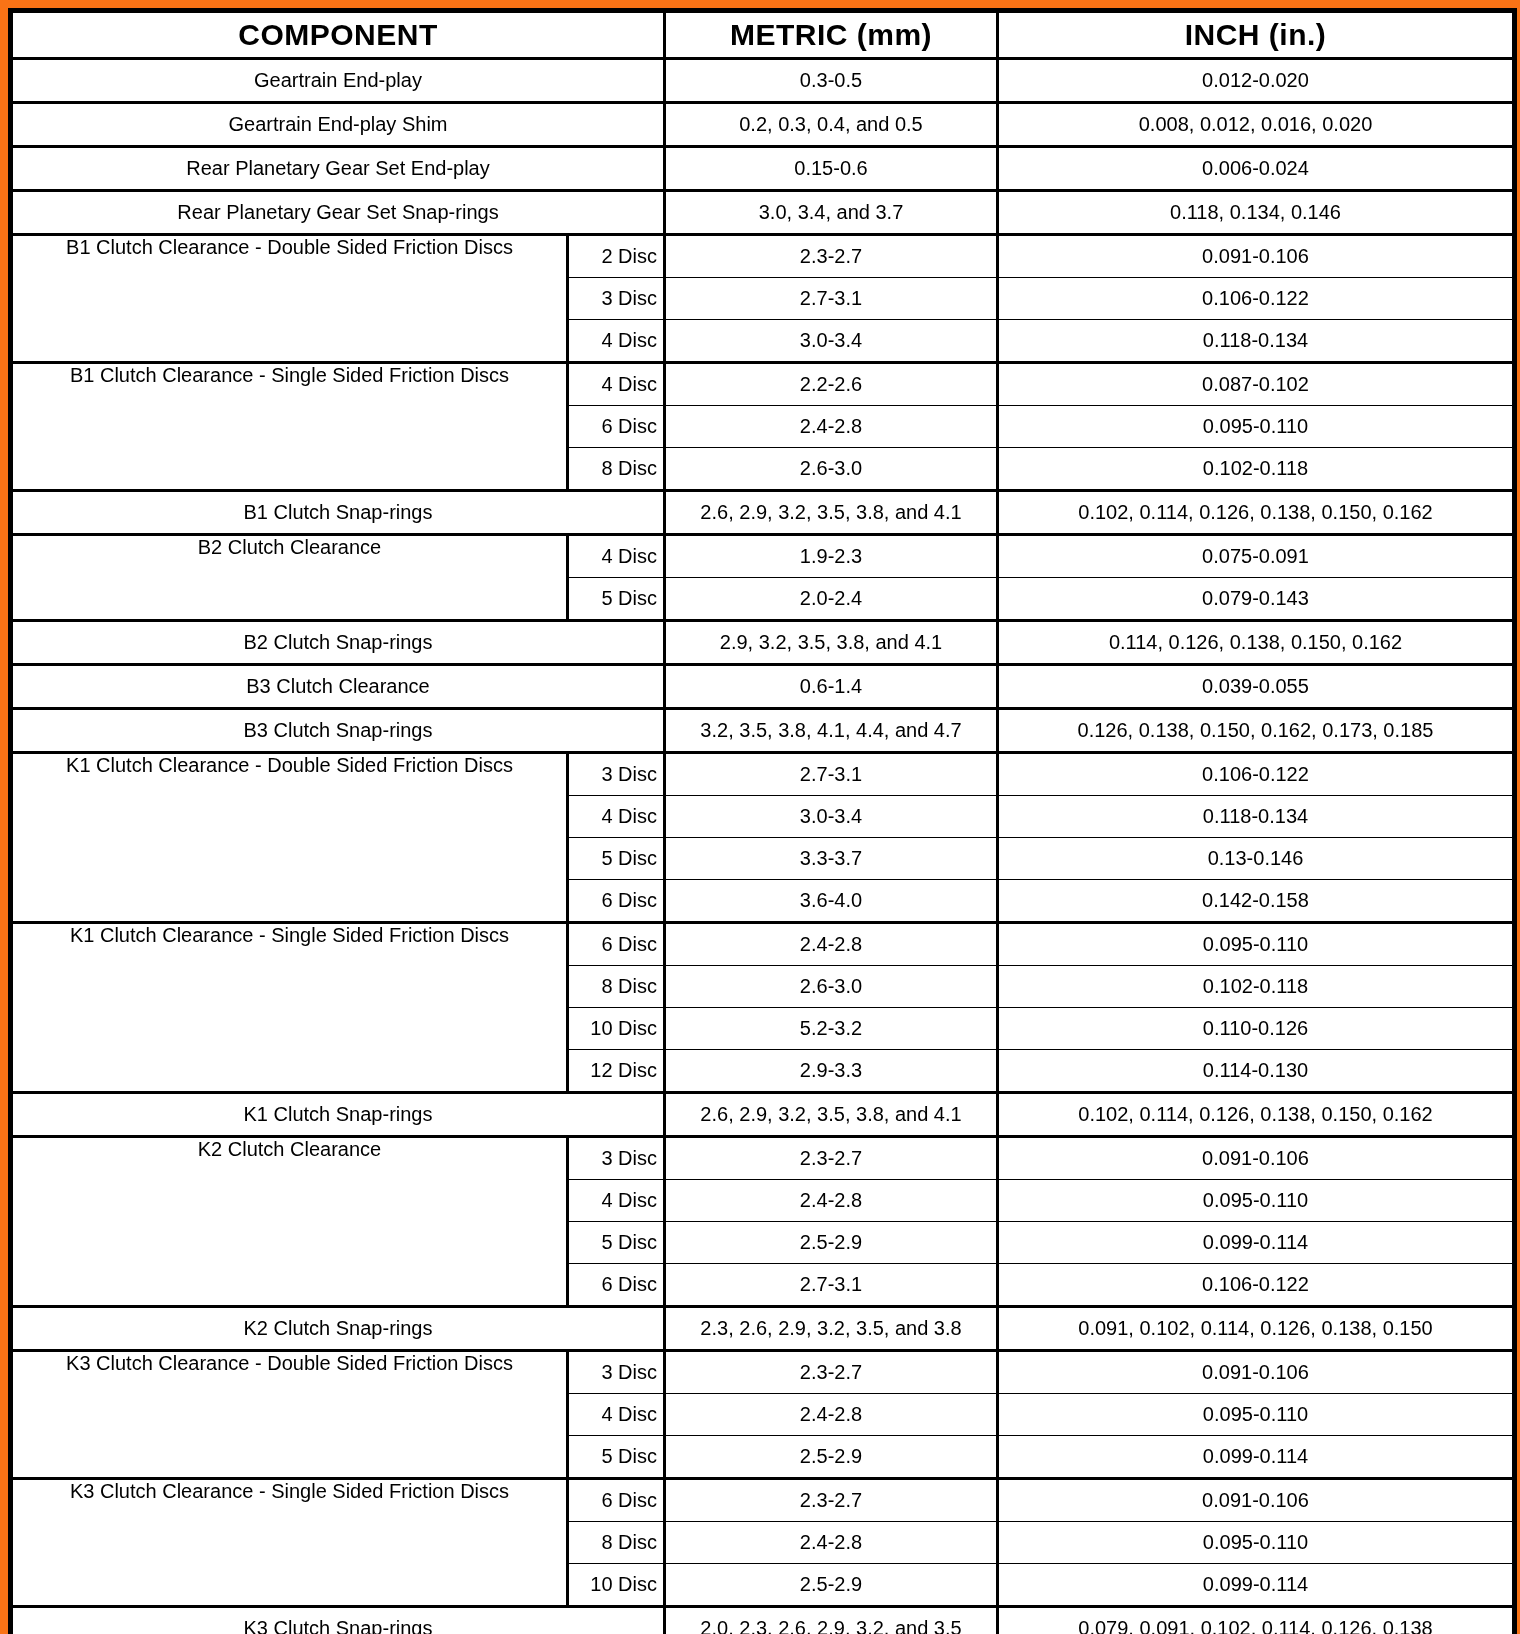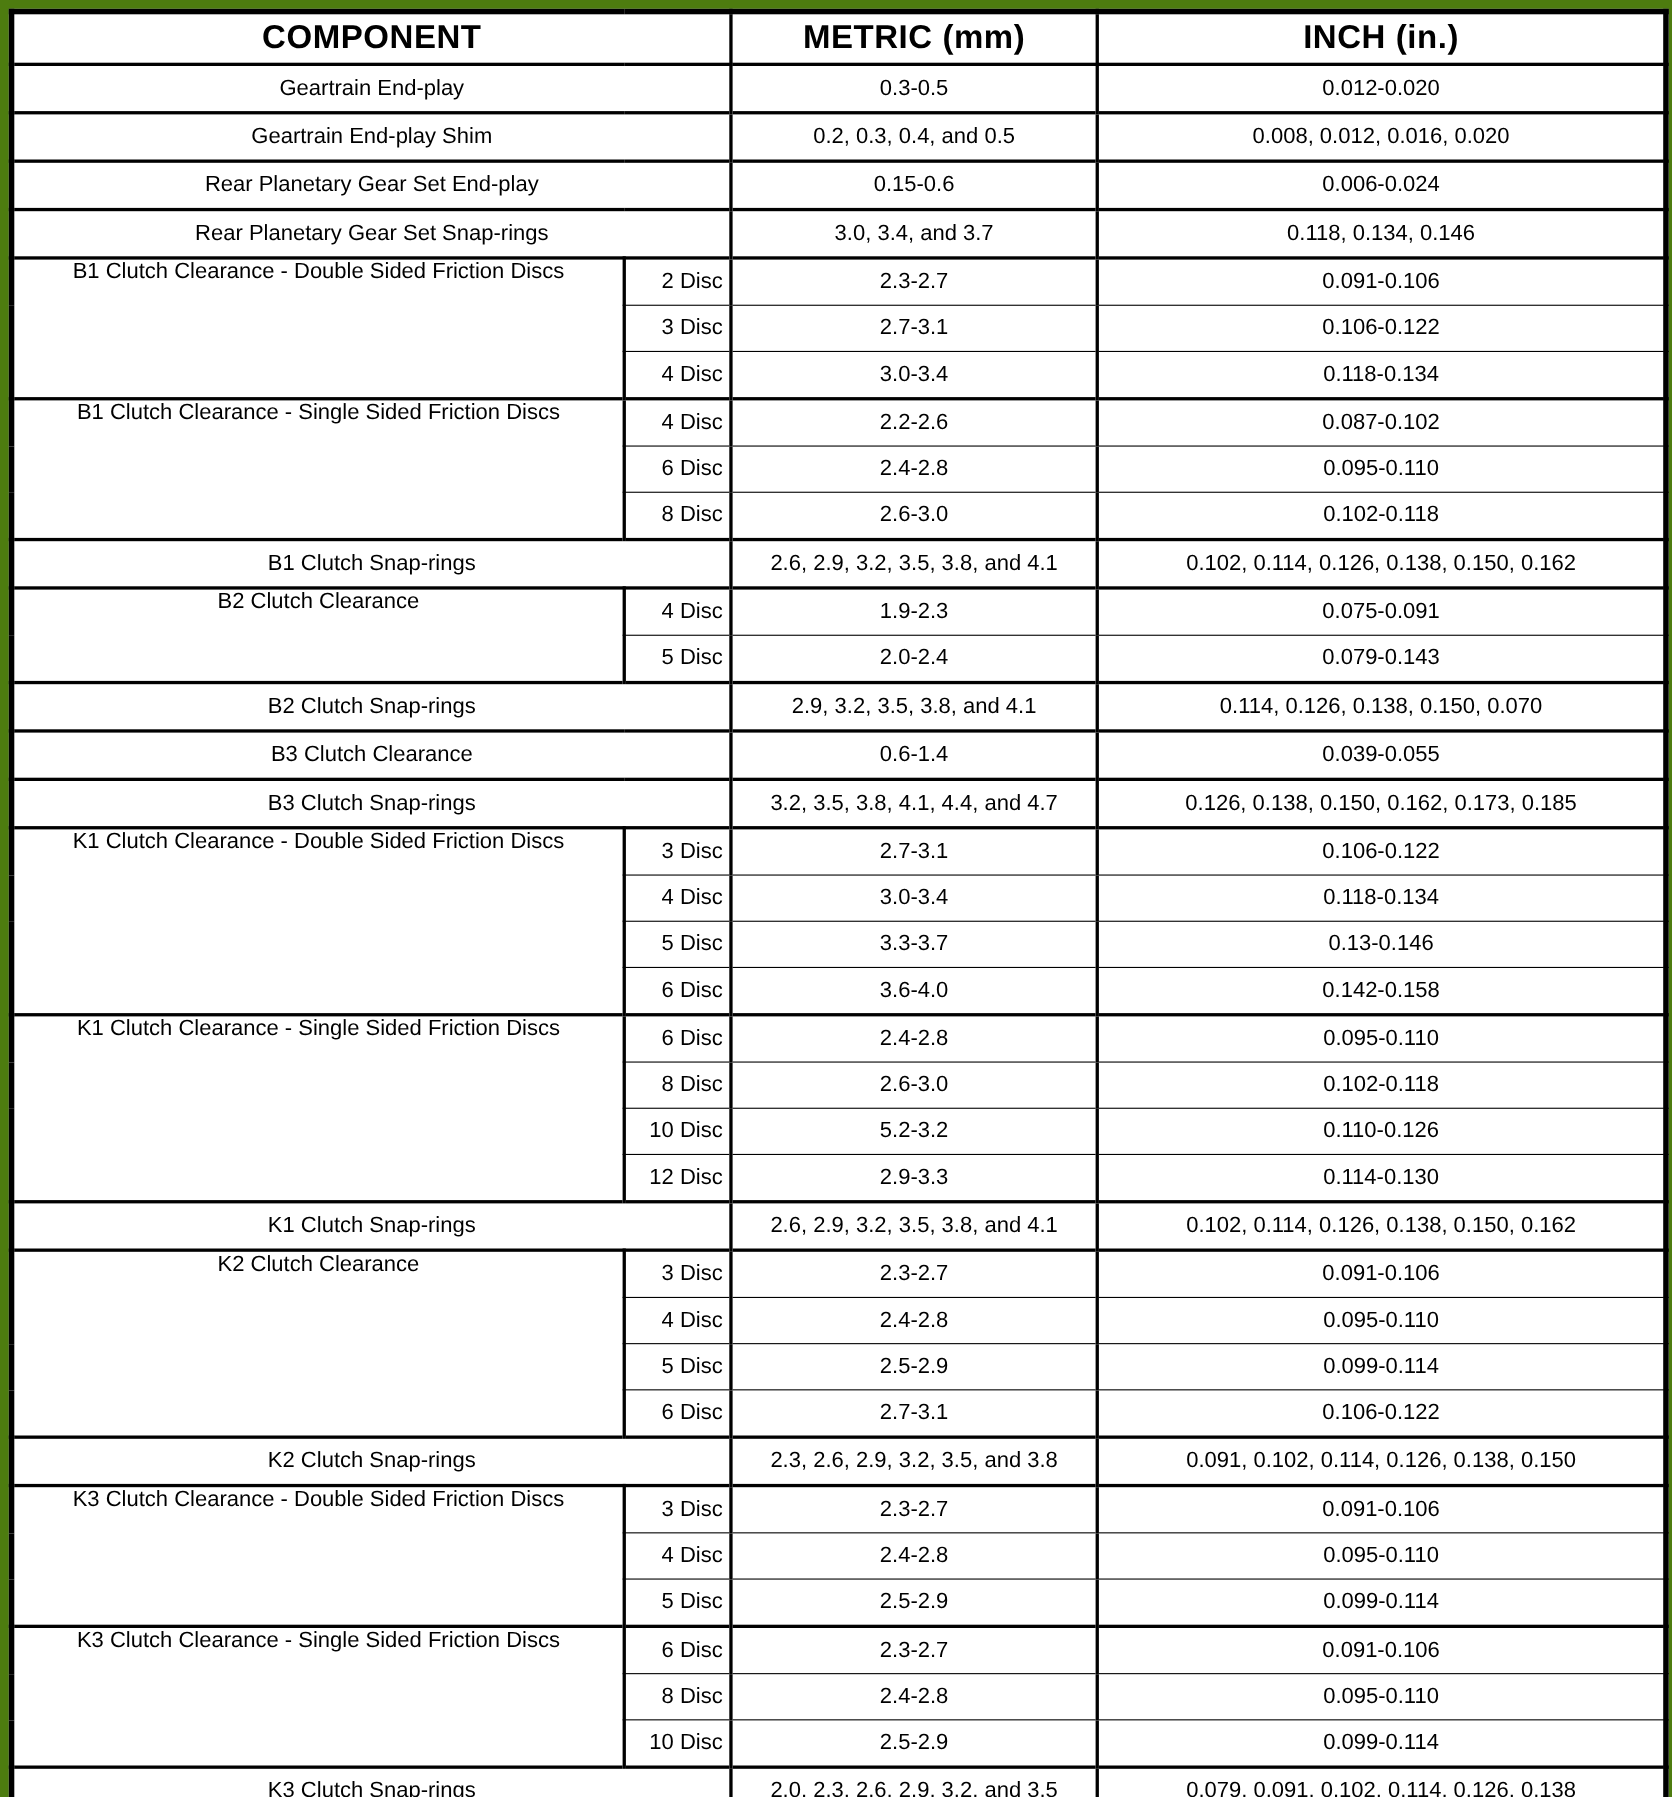--- a/index.html
+++ b/index.html
@@ -7,21 +7,21 @@
     padding: 0;
     background: #ffffff;
     color: #000000;
     font-family: "Liberation Sans", sans-serif;
   }
   .page {
     width: 1520px;
     height: 1634px;
     box-sizing: border-box;
     padding: 8px;
-    background: #4d7c0f;
+    background: #f97316;
   }
   table.spec {
     border-collapse: collapse;
     table-layout: fixed;
     width: 1504px;
     border: 5px solid #000;
     background: #fff;
   }
   th.hdr {
     border: 3px solid #000;
@@ -146,21 +146,21 @@
           <td class="val">0.075-0.091</td>
         </tr>
         <tr>
           <td class="disc">5 Disc</td>
           <td class="val">2.0-2.4</td>
           <td class="val">0.079-0.143</td>
         </tr>
         <tr class="group-start">
           <td colspan="2" class="comp single">B2 Clutch Snap-rings</td>
           <td class="val">2.9, 3.2, 3.5, 3.8, and 4.1</td>
-          <td class="val">0.114, 0.126, 0.138, 0.150, 0.070</td>
+          <td class="val">0.114, 0.126, 0.138, 0.150, 0.162</td>
         </tr>
         <tr class="group-start">
           <td colspan="2" class="comp single">B3 Clutch Clearance</td>
           <td class="val">0.6-1.4</td>
           <td class="val">0.039-0.055</td>
         </tr>
         <tr class="group-start">
           <td colspan="2" class="comp single">B3 Clutch Snap-rings</td>
           <td class="val">3.2, 3.5, 3.8, 4.1, 4.4, and 4.7</td>
           <td class="val">0.126, 0.138, 0.150, 0.162, 0.173, 0.185</td>

